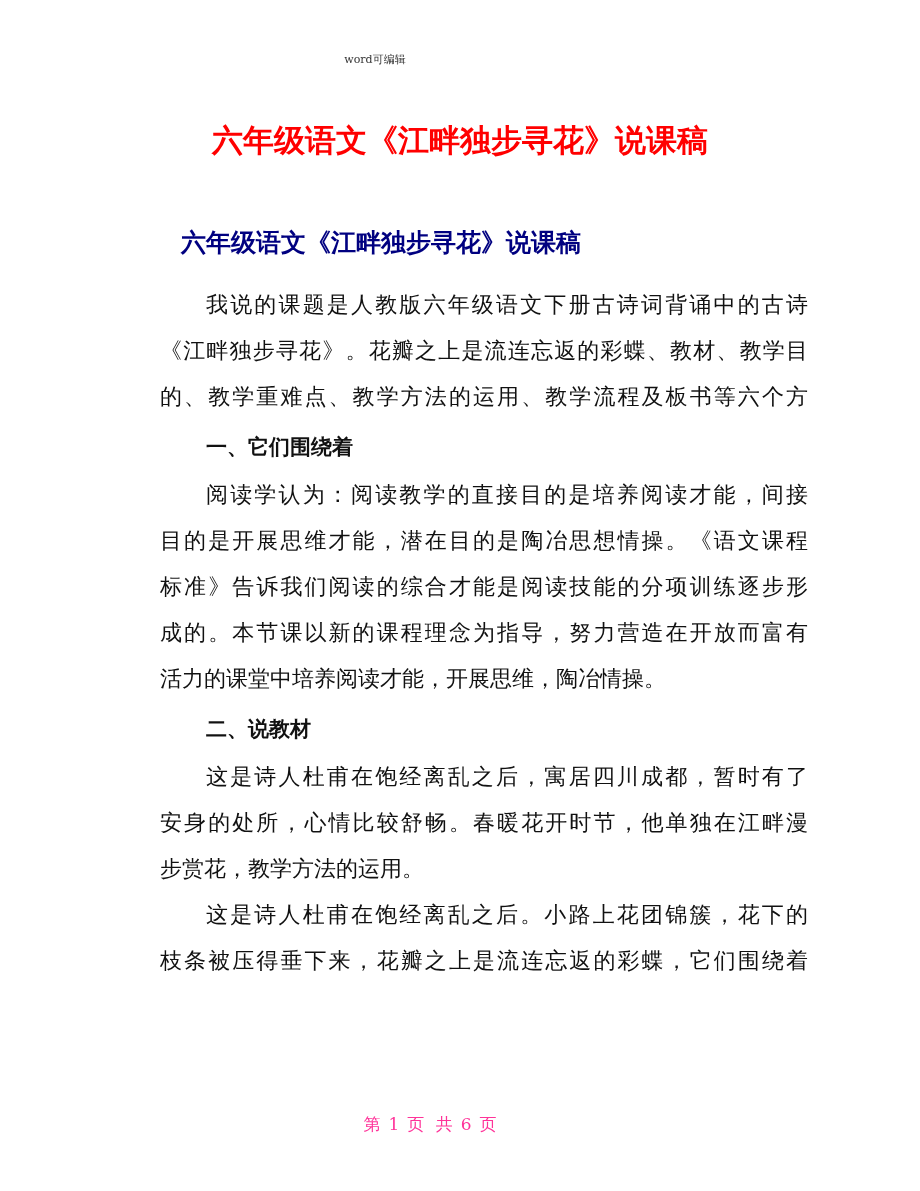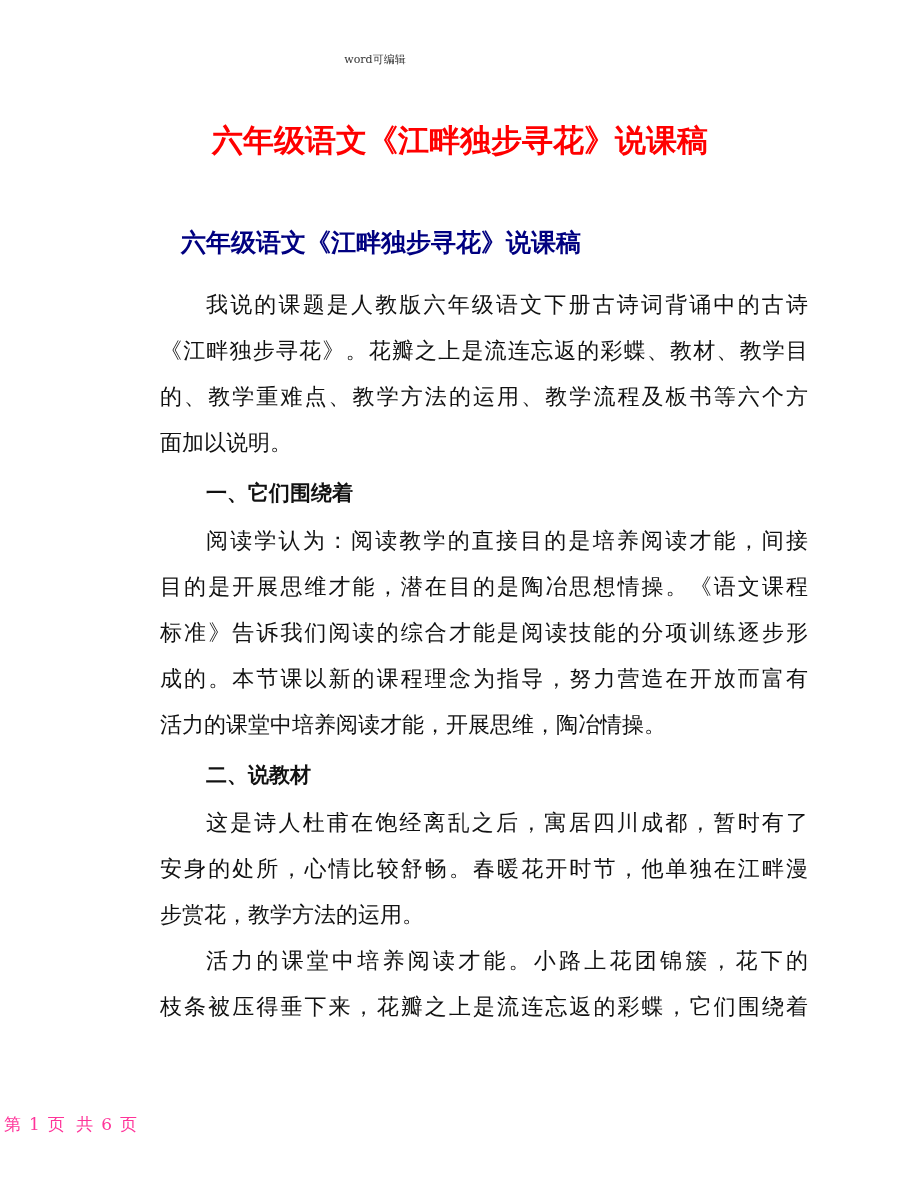--- a/index.html
+++ b/index.html
@@ -26,21 +26,21 @@
     }
     .body .line { display: block; text-align: justify; text-align-last: justify; height: 46px; white-space: nowrap; }
     .body .line.last { text-align-last: left; }
     .body .line.indent { padding-left: 46px; }
     .body h3 {
       margin: 0; padding-left: 46px; font-family: "DejaVu Sans", "Liberation Sans", sans-serif;
       font-weight: bold; font-size: 21px; line-height: 46px; height: 46px; color: #111;
       margin-top: 4px; margin-bottom: 2px;
     }
     .footer {
-      position: absolute; top: 1113px; left: 0; width: 860px; 
+      position: absolute; top: 1113px; left: 0; width: 860px; text-align: center;
       font-family: "DejaVu Serif", "Liberation Serif", serif; font-size: 17px; color: #ff3399;
       word-spacing: 6px;
     }
     .footer span { margin: 0 4px; }
   </style>
 </head>
 <body>
 
 <div class="page">
 
@@ -49,40 +49,39 @@
   <div class="main-title">六年级语文《江畔独步寻花》说课稿</div>
 
   <div class="sub-title">六年级语文《江畔独步寻花》说课稿</div>
 
   <div class="body">
 
     <div>
       <span class="line indent">我说的课题是人教版六年级语文下册古诗词背诵中的古诗</span>
       <span class="line">《江畔独步寻花》。花瓣之上是流连忘返的彩蝶、教材、教学目</span>
       <span class="line">的、教学重难点、教学方法的运用、教学流程及板书等六个方</span>
-      <span class="line last">面加以说明。</span>
     </div>
 
     <h3>一、它们围绕着</h3>
     <div>
       <span class="line indent">阅读学认为：阅读教学的直接目的是培养阅读才能，间接</span>
       <span class="line">目的是开展思维才能，潜在目的是陶冶思想情操。《语文课程</span>
       <span class="line">标准》告诉我们阅读的综合才能是阅读技能的分项训练逐步形</span>
       <span class="line">成的。本节课以新的课程理念为指导，努力营造在开放而富有</span>
       <span class="line last">活力的课堂中培养阅读才能，开展思维，陶冶情操。</span>
     </div>
 
     <h3>二、说教材</h3>
     <div>
       <span class="line indent">这是诗人杜甫在饱经离乱之后，寓居四川成都，暂时有了</span>
       <span class="line">安身的处所，心情比较舒畅。春暖花开时节，他单独在江畔漫</span>
       <span class="line last">步赏花，教学方法的运用。</span>
     </div>
     <div>
-      <span class="line indent">活力的课堂中培养阅读才能。小路上花团锦簇，花下的</span>
+      <span class="line indent">这是诗人杜甫在饱经离乱之后。小路上花团锦簇，花下的</span>
       <span class="line">枝条被压得垂下来，花瓣之上是流连忘返的彩蝶，它们围绕着</span>
     </div>
   </div>
 
   <div class="footer">
     <span>第</span><span>1</span><span>页 共</span><span>6</span><span>页</span>
   </div>
 
 </div>
 

